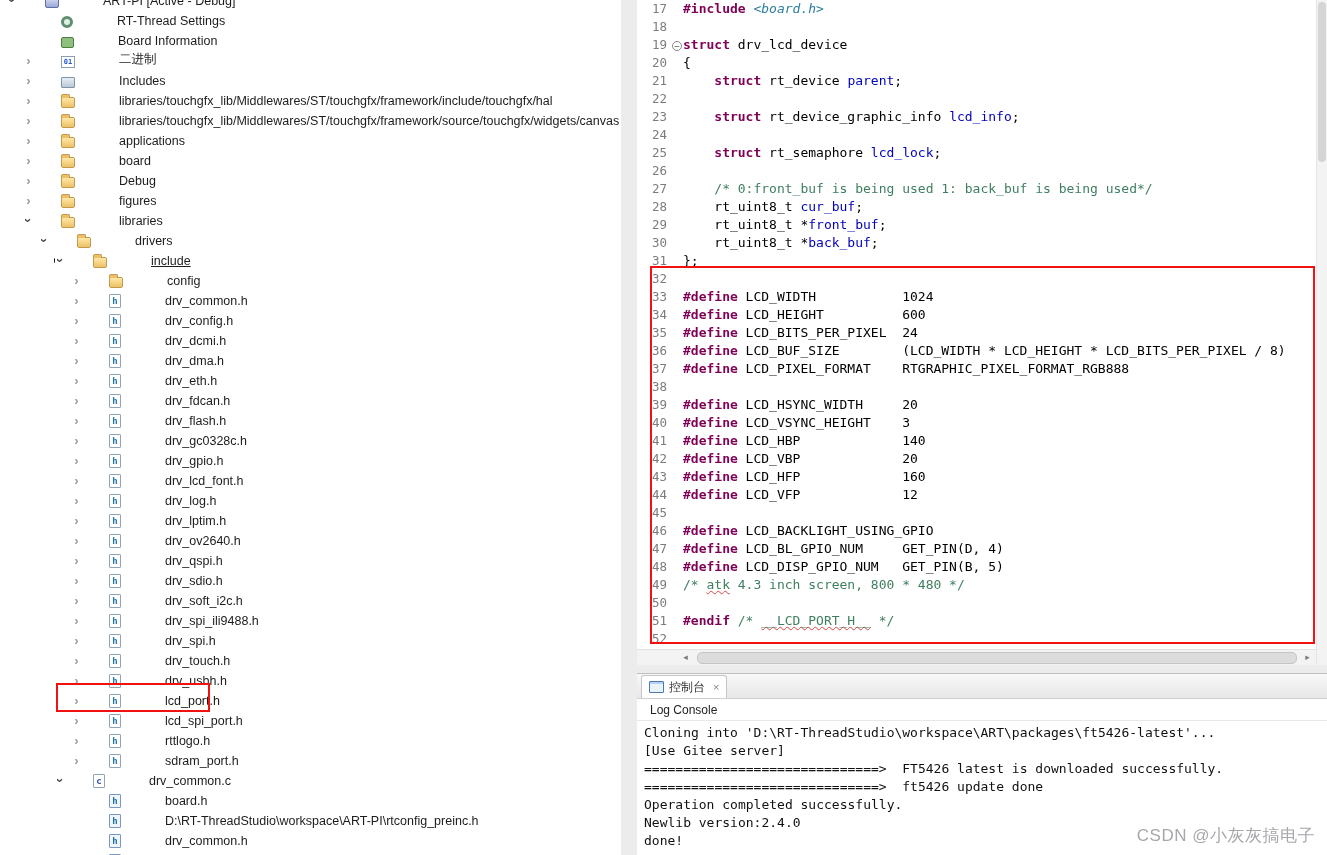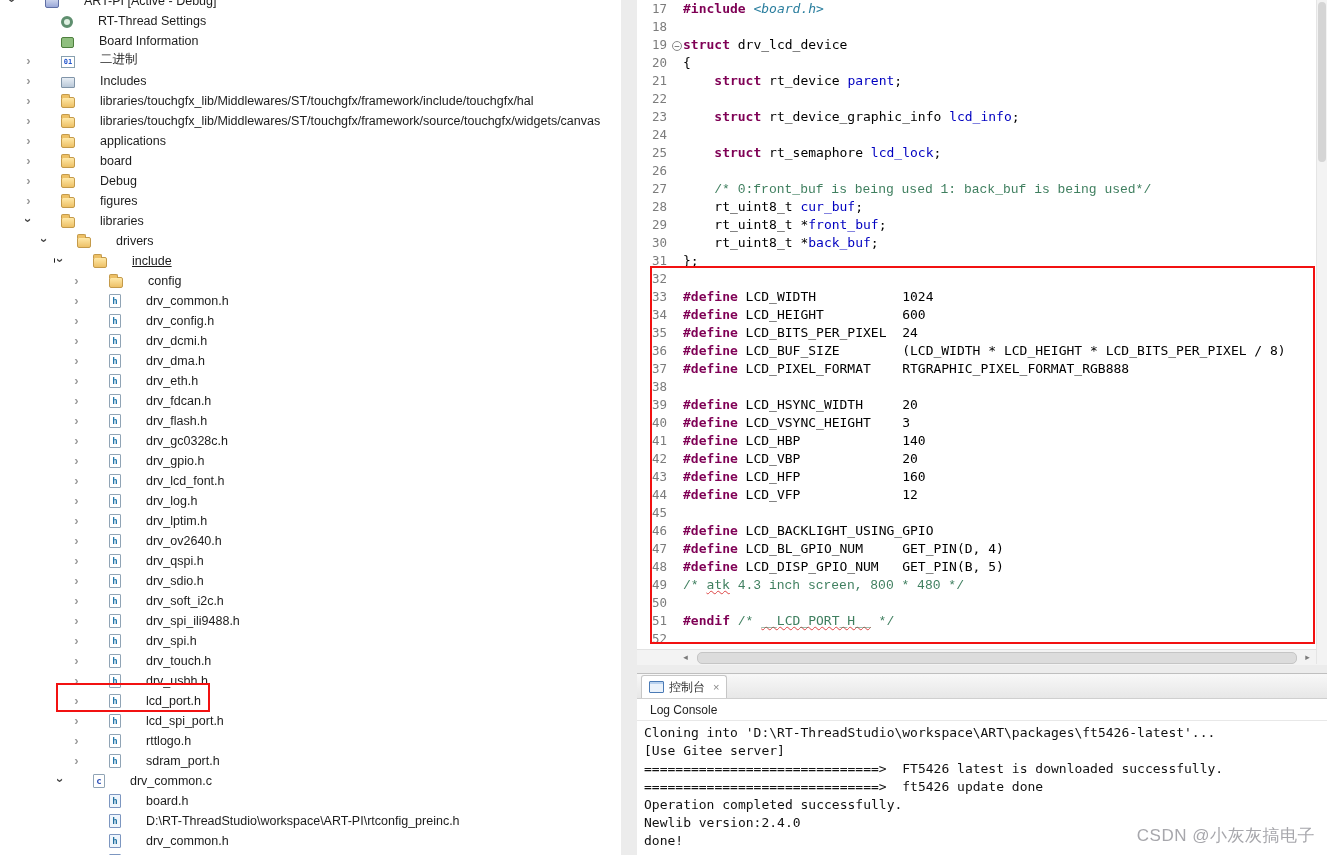--- a/index.html
+++ b/index.html
@@ -7,21 +7,21 @@
        font-family:"Liberation Sans",sans-serif;display:flex;}
 
   
   #tree{width:621px;flex:none;background:#fff;overflow:hidden;position:relative;}
   #tree-items{margin-top:-12px;}
   .tree-row{height:20px;display:flex;align-items:flex-end;white-space:nowrap;
             font-size:12.5px;color:#1c1c1c;cursor:default;gap:25px;}
   .arrow{width:13px;flex:none;color:#9b9b9b;font-size:13px;font-weight:bold;
          display:flex;align-items:center;justify-content:center;}
   .arrow.open{transform:rotate(90deg);color:#474747;}
-  .ticon{width:15px;height:14px;flex:none;margin:0 0 0 1px;display:flex;align-items:center;
+  .ticon{width:15px;height:14px;flex:none;margin:0 19px 0 1px;display:flex;align-items:center;
          justify-content:center;font:bold 9px "DejaVu Sans Mono",monospace;position:relative;box-sizing:border-box;}
   .ticon.folder{height:11px;width:14px;background:linear-gradient(#ffe9a8,#edc066);
         border:1px solid #c49a4a;border-radius:2px;margin-top:3px;}
   .ticon.folder::before{content:"";position:absolute;top:-4px;left:-1px;width:7px;height:3px;
         background:#edc066;border:1px solid #c49a4a;border-bottom:none;border-radius:2px 2px 0 0;}
   .ticon.hfile,.ticon.cfile,.ticon.hsys{width:12px;height:14px;background:#fff;
         border:1px solid #90a4b5;border-radius:1px;color:#2277aa;}
   .ticon.cfile{color:#3355bb;}
   .ticon.hsys{background:#eef5fc;border-color:#7c96c0;color:#1f6f9f;}
   .ticon.project{width:14px;height:12px;background:linear-gradient(#dfe5f5,#9aa8d8);
@@ -40,21 +40,21 @@
   #right{flex:1;display:flex;flex-direction:column;position:relative;min-width:0;}
   #editor{height:648px;flex:none;background:#fff;overflow:hidden;padding-top:1px;position:relative;}
   .code-row{display:flex;height:18px;line-height:18px;font:13px "DejaVu Sans Mono",monospace;}
   .ln{width:30px;flex:none;text-align:right;padding-right:4px;color:#7c7c7c;font-size:12.5px;}
   .fold{width:12px;flex:none;position:relative;}
   .fold-glyph{position:absolute;top:4px;left:1px;width:10px;height:10px;border:1px solid #8a8a8a;
         border-radius:50%;color:#555;font-size:9px;line-height:8px;text-align:center;background:#fff;box-sizing:border-box;}
   .code{white-space:pre;flex:none;color:#000;}
   .tk-pp,.tk-kw{color:#7f0055;font-weight:bold;}
   .tk-hdr{color:#2a7e9e;font-style:italic;}
-  .tk-cmt{color:#3f7f5f;font-family:Liberation Mono, monospace;}
+  .tk-cmt{color:#3f7f5f;}
   .tk-msp{color:#3f7f5f;text-decoration-line:underline;text-decoration-style:wavy;
           text-decoration-color:#d44;text-decoration-thickness:1px;}
   .tk-fld{color:#0000c0;}
   .tk-pl{color:#000;}
 
   #hscroll{height:15px;flex:none;background:#f3f3f3;border-top:1px solid #e2e2e2;position:relative;}
   .hs-arrow{position:absolute;top:0;width:15px;height:14px;color:#7a7a7a;font-size:9px;
         display:flex;align-items:center;justify-content:center;}
   .hs-arrow.left{left:41px;}
   .hs-arrow.right{right:12px;}

